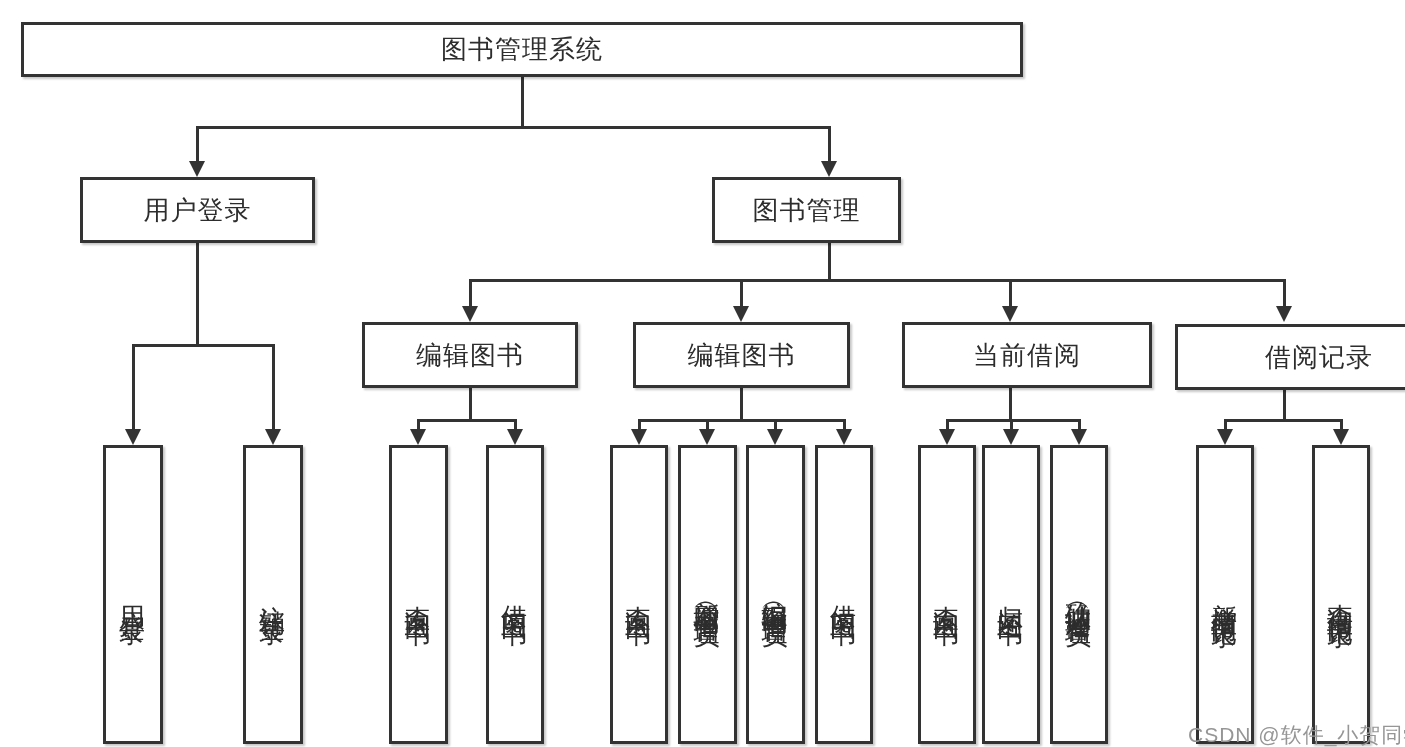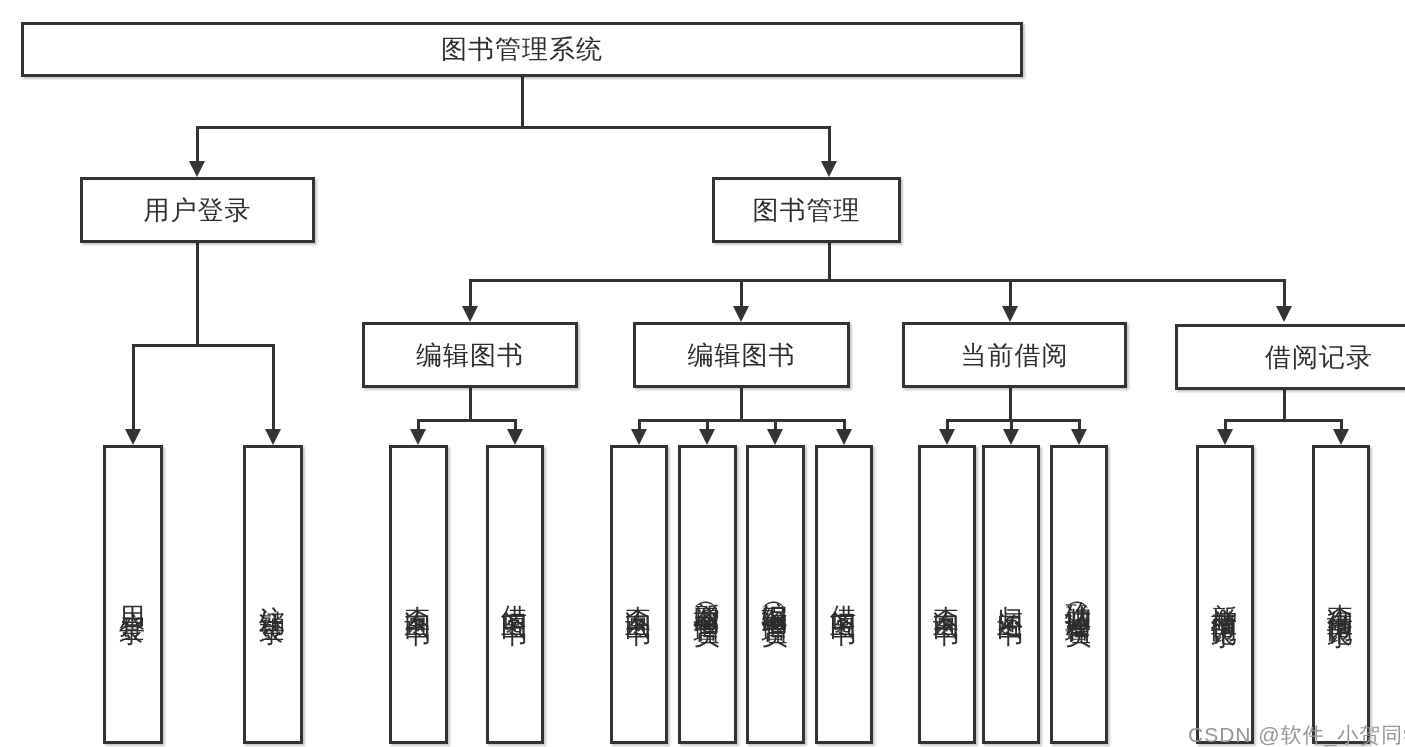--- a/index.html
+++ b/index.html
@@ -92,21 +92,21 @@
   <div class="arrow" style="left:462px; top:297px;"></div>
   <div class="vline" style="left:740px; top:270px; height:29px;"></div>
   <div class="arrow" style="left:733px; top:297px;"></div>
   <div class="vline" style="left:1009px; top:270px; height:29px;"></div>
   <div class="arrow" style="left:1002px; top:297px;"></div>
   <div class="vline" style="left:1283px; top:270px; height:29px;"></div>
   <div class="arrow" style="left:1276px; top:297px;"></div>
 
   <div class="node" style="left:362px; top:313px; width:216px; height:66px;">编辑图书</div>
   <div class="node" style="left:633px; top:313px; width:217px; height:66px;">编辑图书</div>
-  <div class="node" style="left:902px; top:313px; width:225px; height:66px;">当前借阅</div>
+  <div class="node" style="left:902px; top:313px; width:250px; height:66px;">当前借阅</div>
   <div class="node" style="left:1175px; top:315px; width:240px; height:66px;padding-left:48px;">借阅记录</div>
 
   <div class="vline" style="left:469px; top:379px; height:33px;"></div>
   <div class="hline" style="left:417px; top:410px; width:100px;"></div>
   <div class="vline" style="left:417px; top:410px; height:12px;"></div>
   <div class="arrow" style="left:410px; top:420px;"></div>
   <div class="vline" style="left:514px; top:410px; height:12px;"></div>
   <div class="arrow" style="left:507px; top:420px;"></div>
 
   <div class="vline" style="left:740px; top:379px; height:33px;"></div>

